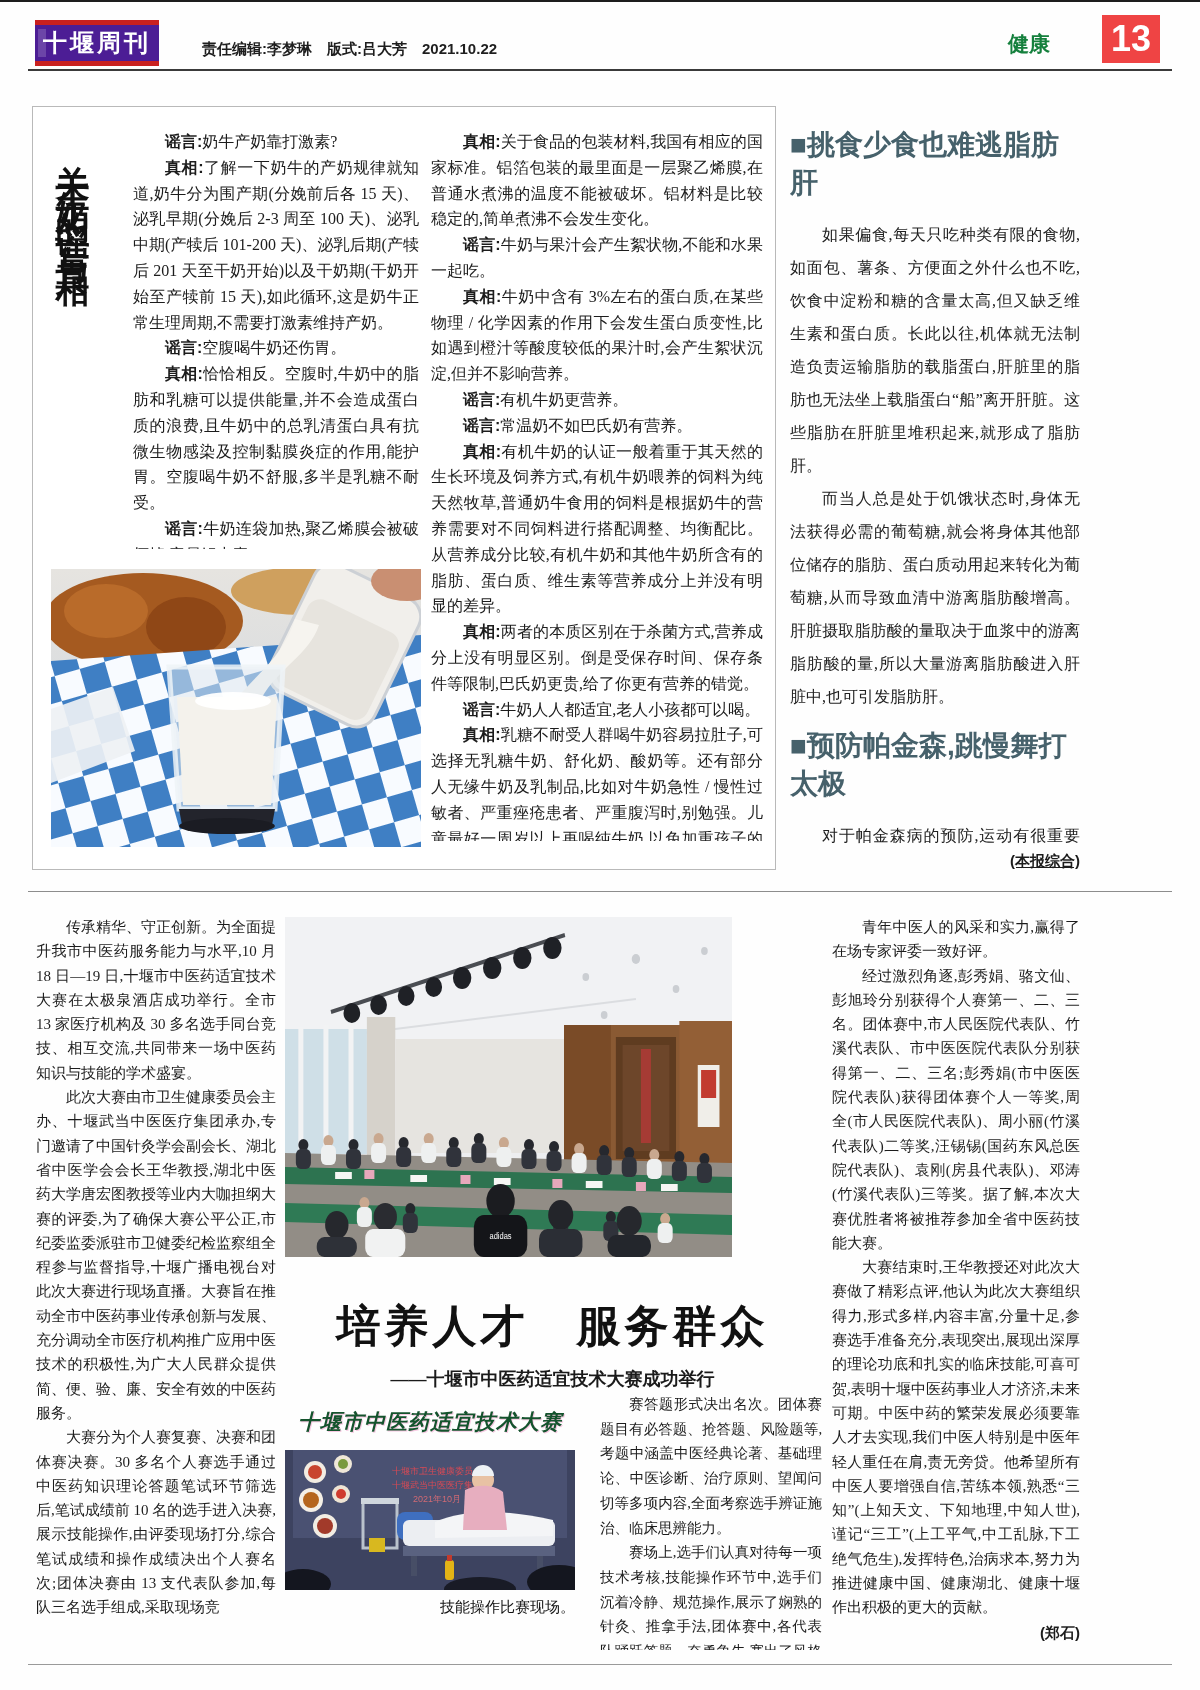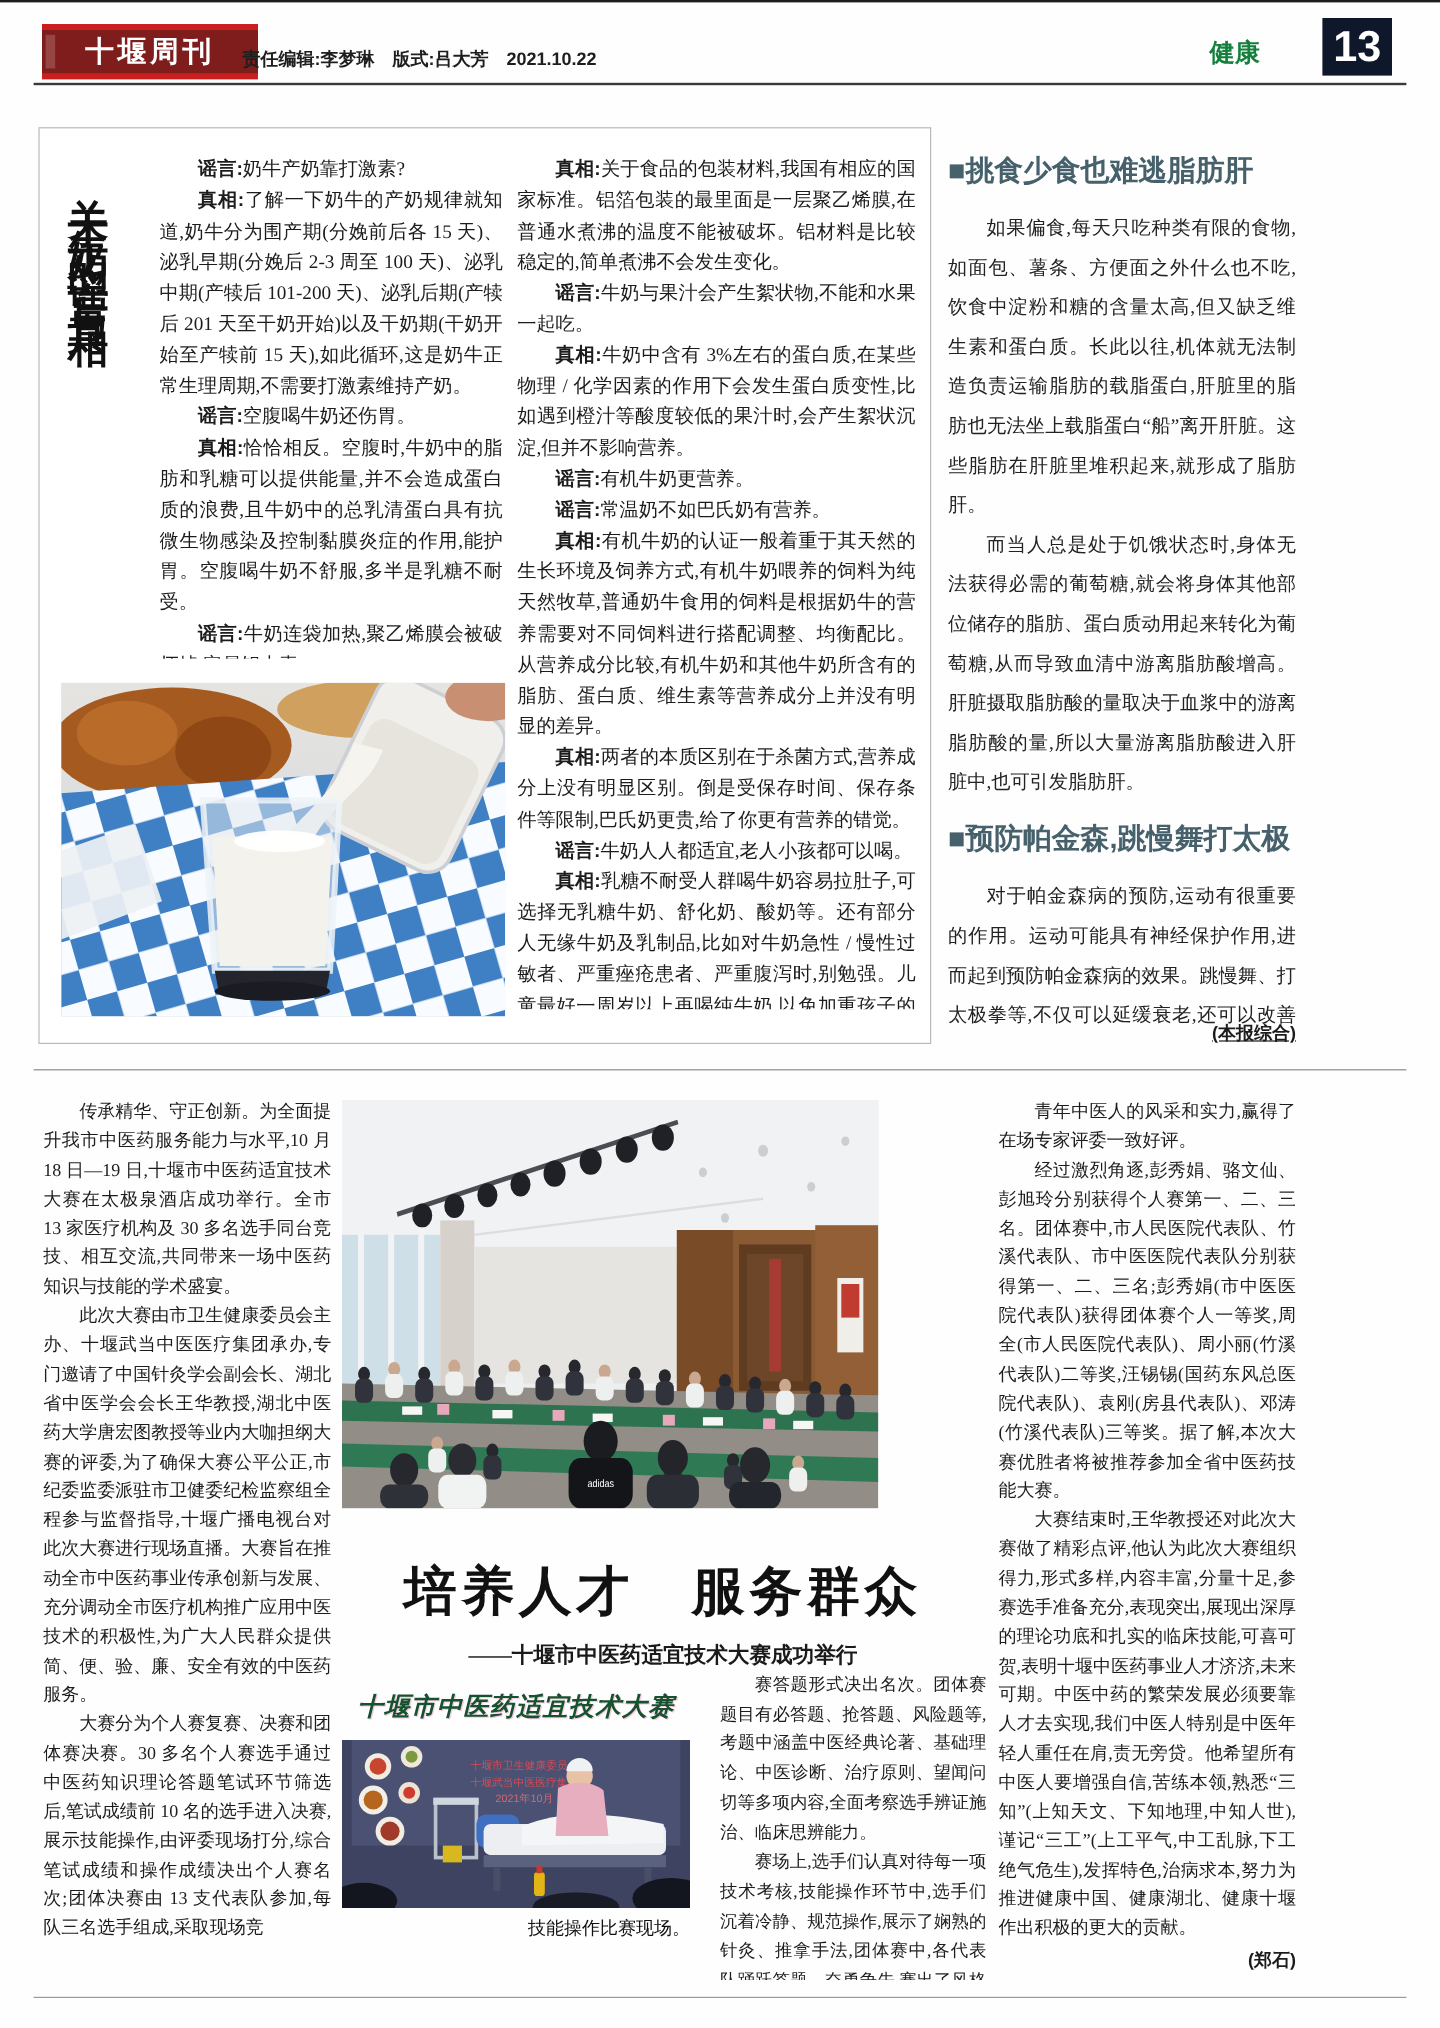--- a/index.html
+++ b/index.html
@@ -2,46 +2,46 @@
 <html><head>
 <meta charset="utf-8">
 <style>
   html,body{margin:0;padding:0;background:#f5f5f3;}
   .page{position:relative;width:1200px;height:1690px;background:#fefefe;margin:0 auto;overflow:hidden;
         font-family:"Liberation Serif","DejaVu Serif",serif;color:#1c1c1c;}
   .sans{font-family:"Liberation Sans","DejaVu Sans",sans-serif;}
 
   
   .top-edge-line{position:absolute;top:0;left:0;width:1200px;height:2px;background:#1d1d1d;}
-  .masthead{position:absolute;left:35px;top:20px;width:180px;height:36px;background:#7f1d1d;
+  .masthead{position:absolute;left:35px;top:20px;width:124px;height:36px;background:#4c1d95;
             border-top:5px solid #c9201f;border-bottom:5px solid #c9201f;
             display:flex;align-items:center;justify-content:center;}
   .masthead .mh-strip{position:absolute;left:3px;top:4px;bottom:4px;width:8px;background:rgba(255,255,255,.18);}
   .masthead span{color:#ffffff;font-weight:700;font-size:24px;letter-spacing:3px;}
   .editor-line{position:absolute;left:202px;top:40px;font-size:15px;font-weight:700;color:#1e1e1e;}
   .section-label{position:absolute;right:150px;top:30px;font-size:21px;font-weight:700;color:#15803d;}
-  .page-number{position:absolute;right:40px;top:15px;width:58px;height:48px;background:#0f172a;border-radius:0;
+  .page-number{position:absolute;right:40px;top:15px;width:58px;height:48px;background:#ef4444;border-radius:0;
                color:#fff;font-size:36px;font-weight:700;display:flex;align-items:center;justify-content:center;}
   .header-rule{position:absolute;top:69px;left:28px;width:1144px;height:2px;background:#3a3a3a;}
 
   
   .milk-box{position:absolute;left:32px;top:106px;width:742px;height:762px;border:1px solid #b9b9b9;background:#fff;}
   .milk-title{position:absolute;left:16px;top:30px;writing-mode:vertical-rl;text-orientation:upright;
               font-size:34px;font-weight:700;letter-spacing:12px;color:#111;height:500px;}
   .milk-col{position:absolute;top:22px;font-size:16px;line-height:25.8px;text-align:justify;overflow:hidden;}
   .col1{left:100px;width:286px;height:420px;}
   .col2{left:398px;width:332px;height:712px;}
   .mp{margin:0;text-indent:2em;}
   .mp .lb{font-family:"Liberation Sans","DejaVu Sans",sans-serif;font-weight:700;}
   .milk-photo{position:absolute;left:18px;top:462px;width:370px;height:278px;overflow:hidden;background:#dfe5ec;}
   .milk-photo svg{display:block;width:100%;height:100%;}
 
   
   .sidebar{position:absolute;left:790px;top:112px;width:290px;height:742px;overflow:hidden;}
-  .sb-title{font-family:"Liberation Sans","DejaVu Sans",sans-serif;font-size:24px;font-weight:700;
+  .sb-title{font-family:"Liberation Sans","DejaVu Sans",sans-serif;font-size:28px;font-weight:700;
             color:#46616b;margin:14px 0 16px 0;}
   .sb-p{margin:0;font-size:16px;line-height:33px;text-align:justify;text-indent:2em;color:#222;}
   .sb-byline{position:absolute;left:790px;top:852px;width:290px;text-align:right;
              font-family:"Liberation Sans","DejaVu Sans",sans-serif;font-size:15px;font-weight:700;text-decoration:underline;}
 
   .mid-rule{position:absolute;top:891px;left:28px;width:1144px;height:1px;background:#8d8d8d;}
   .bottom-rule{position:absolute;top:1664px;left:28px;width:1144px;height:1px;background:#9a9a9a;}
 
   
   .b-col{position:absolute;font-size:15px;line-height:24.3px;text-align:justify;overflow:hidden;}

